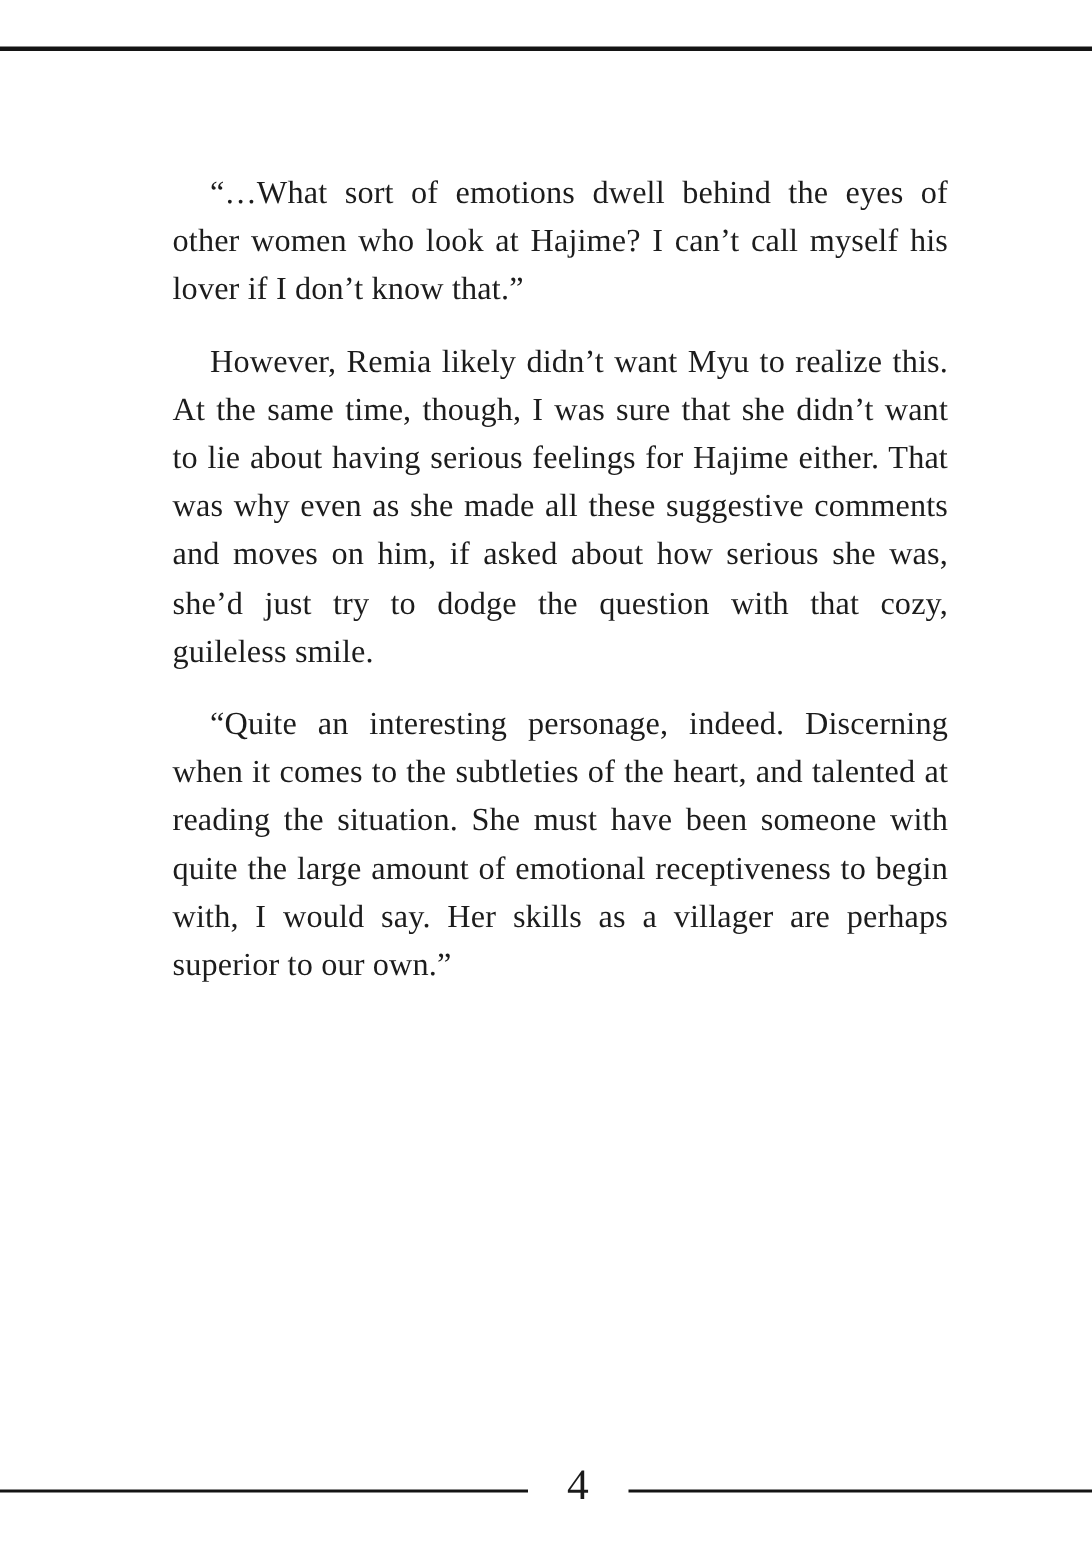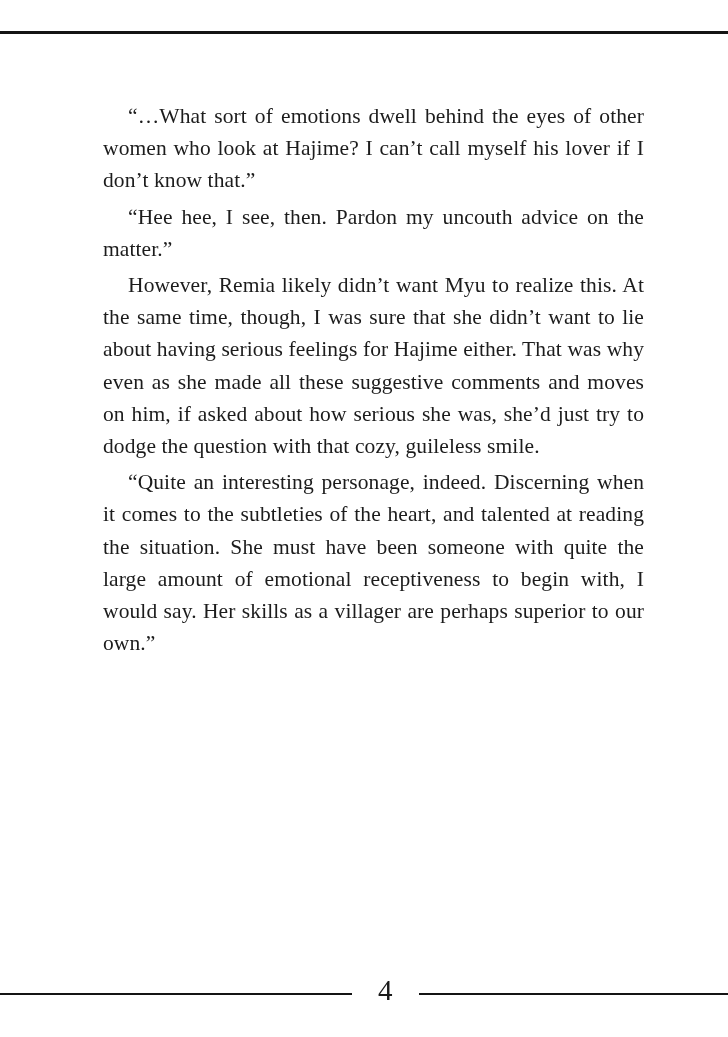--- a/index.html
+++ b/index.html
@@ -27,21 +27,21 @@
     left: 99px;
     top: 96px;
     width: 549px;
     font-size: 21.5px;
     line-height: 32.2px;
     color: #1c1c1c;
     text-align: justify;
     letter-spacing: 0.1px;
   }
   .text-block p {
-    margin: 4px;
+    margin: 16px;
     text-indent: 25px;
   }
   .footer {
     position: absolute;
     top: 979px;
     left: 0;
     width: 728px;
     height: 30px;
     display: flex;
     align-items: center;
@@ -67,21 +67,20 @@
     top: -4px;
   }
 </style>
 </head>
 <body>
 
 <div class="top-rule"></div>
 
 <div class="text-block">
     <p>“…What sort of emotions dwell behind the eyes of other women who look at Hajime? I can’t call myself his lover if I don’t know that.”</p>
-    <p>“Hee hee, I see, then. Pardon my uncouth advice on the matter.”</p>
     <p>However, Remia likely didn’t want Myu to realize this. At the same time, though, I was sure that she didn’t want to lie about having serious feelings for Hajime either. That was why even as she made all these suggestive comments and moves on him, if asked about how serious she was, she’d just try to dodge the question with that cozy, guileless smile.</p>
     <p>“Quite an interesting personage, indeed. Discerning when it comes to the subtleties of the heart, and talented at reading the situation. She must have been someone with quite the large amount of emotional receptiveness to begin with, I would say. Her skills as a villager are perhaps superior to our own.”</p>
   </div>
 
 <div class="footer">
   <div class="footer-rule left"></div>
   <div class="page-number">4</div>
   <div class="footer-rule right"></div>
 </div>
 

